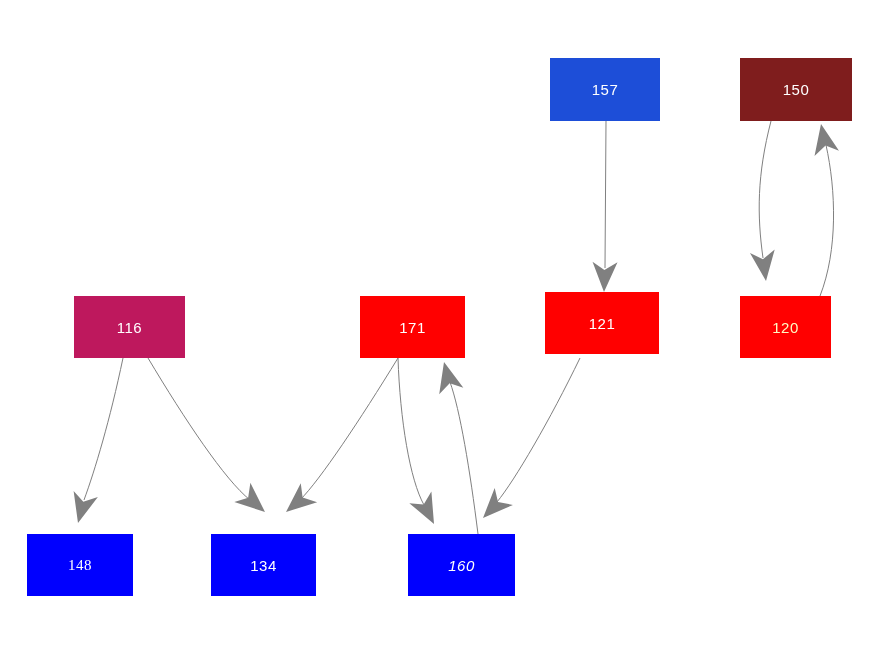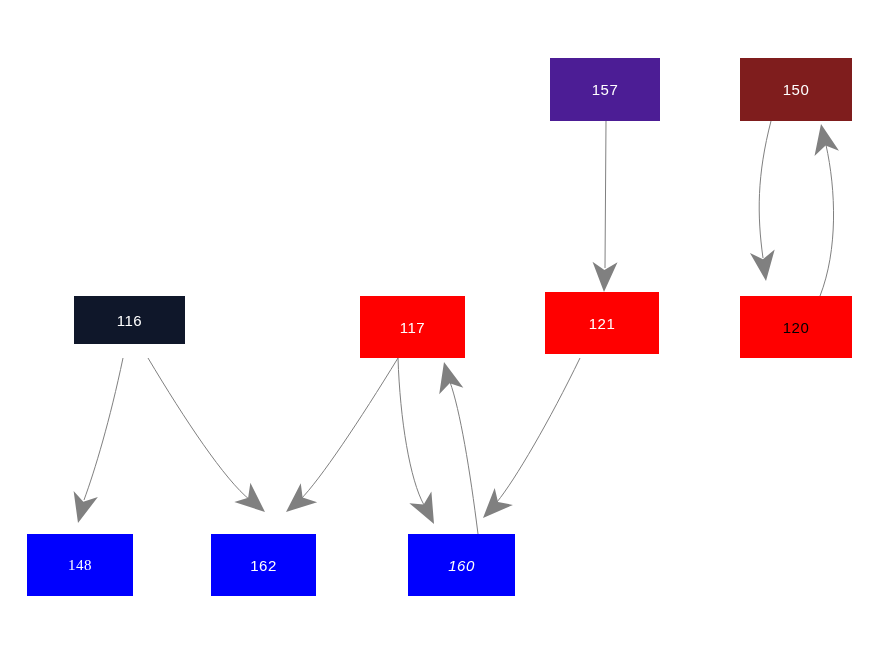--- a/index.html
+++ b/index.html
@@ -60,41 +60,41 @@
       <path d="M 398,358 C 360,420 320,480 300,500" fill="none" stroke="#808080" stroke-width="1"></path>
       <polygon points="0,0 -30,-13 -22,0 -30,12" fill="#808080" transform="translate(286,512) rotate(139)"></polygon>
       <path d="M 398,358 C 400,420 410,480 424,505" fill="none" stroke="#808080" stroke-width="1"></path>
       <polygon points="0,0 -30,-13 -22,0 -30,12" fill="#808080" transform="translate(434,524) rotate(62)"></polygon>
       <path d="M 478,534 C 470,470 460,410 450,382" fill="none" stroke="#808080" stroke-width="1"></path>
       <polygon points="0,0 -30,-13 -22,0 -30,12" fill="#808080" transform="translate(444,362) rotate(-105)"></polygon>
       <path d="M 580,358 C 550,420 515,480 497,502" fill="none" stroke="#808080" stroke-width="1"></path>
       <polygon points="0,0 -30,-13 -22,0 -30,12" fill="#808080" transform="translate(483,518) rotate(133)"></polygon>
     </svg>
 
-  <div class="node" style="left: 550px; top: 58px; width: 110px; height: 63px; background: #4c1d95; color: rgb(255, 255, 255);">
+  <div class="node" style="left: 550px; top: 58px; width: 110px; height: 63px; background: #1d4ed8; color: rgb(255, 255, 255);">
     <span class="node-label">157</span>
   </div>
   <div class="node" style="left: 740px; top: 58px; width: 112px; height: 63px; background: #7f1d1d; color: rgb(255, 255, 255);">
     <span class="node-label">150</span>
   </div>
-  <div class="node" style="left: 74px; top: 296px; width: 111px; height: 48px; background: #0f172a; color: rgb(255, 255, 255);">
+  <div class="node" style="left: 74px; top: 296px; width: 111px; height: 62px; background: #be185d; color: rgb(255, 255, 255);">
     <span class="node-label">116</span>
   </div>
   <div class="node" style="left: 360px; top: 296px; width: 105px; height: 62px; background: rgb(255, 0, 0); color: rgb(255, 255, 255);">
-    <span class="node-label">117</span>
+    <span class="node-label">171</span>
   </div>
   <div class="node" style="left: 545px; top: 292px; width: 114px; height: 62px; background: rgb(255, 0, 0); color: rgb(255, 255, 255);">
     <span class="node-label">121</span>
   </div>
-  <div class="node" style="left: 740px; top: 296px; width: 112px; height: 62px; background: rgb(255, 0, 0); color: #000000;">
+  <div class="node" style="left: 740px; top: 296px; width: 91px; height: 62px; background: rgb(255, 0, 0); color: #fef9c3;">
     <span class="node-label">120</span>
   </div>
   <div class="node" style="left: 27px; top: 534px; width: 106px; height: 62px; background: rgb(0, 0, 255); color: rgb(255, 255, 255); font-family: Liberation Serif, serif;">
     <span class="node-label">148</span>
   </div>
   <div class="node" style="left: 211px; top: 534px; width: 105px; height: 62px; background: rgb(0, 0, 255); color: rgb(255, 255, 255);">
-    <span class="node-label">162</span>
+    <span class="node-label">134</span>
   </div>
   <div class="node" style="left: 408px; top: 534px; width: 107px; height: 62px; background: rgb(0, 0, 255); color: rgb(255, 255, 255); font-style: italic;">
     <span class="node-label">160</span>
   </div>
 
 </div>
 
 </body></html>

